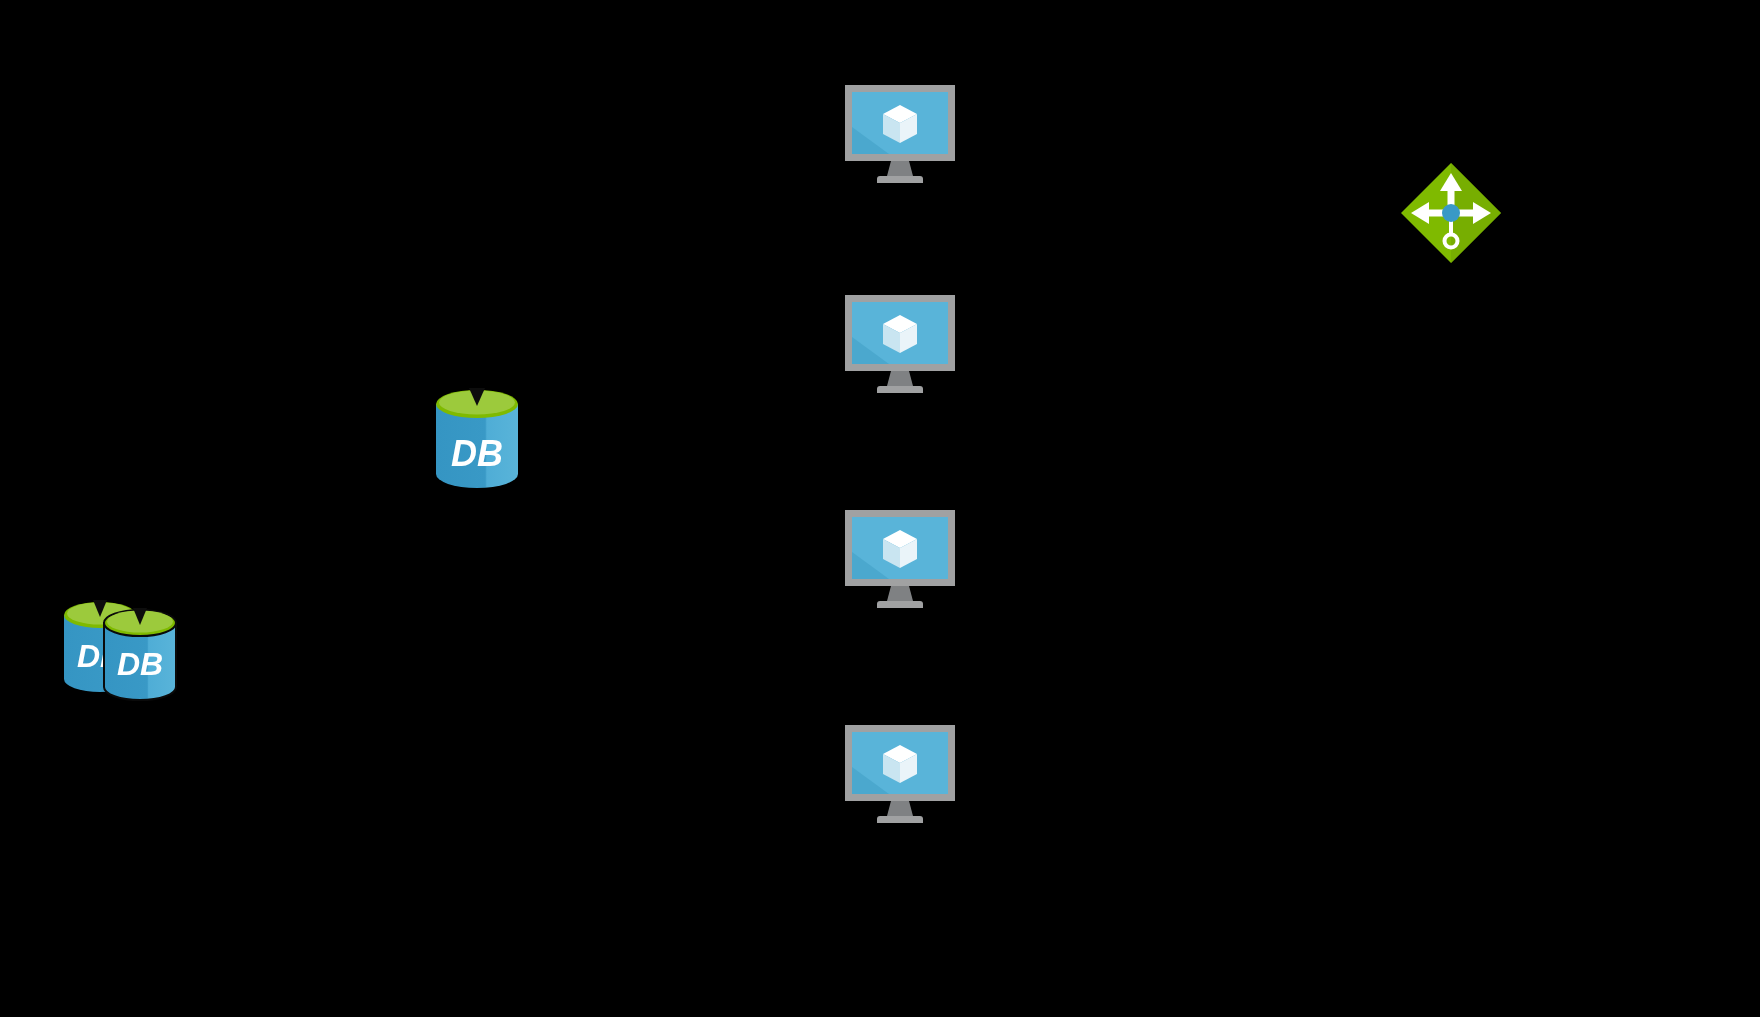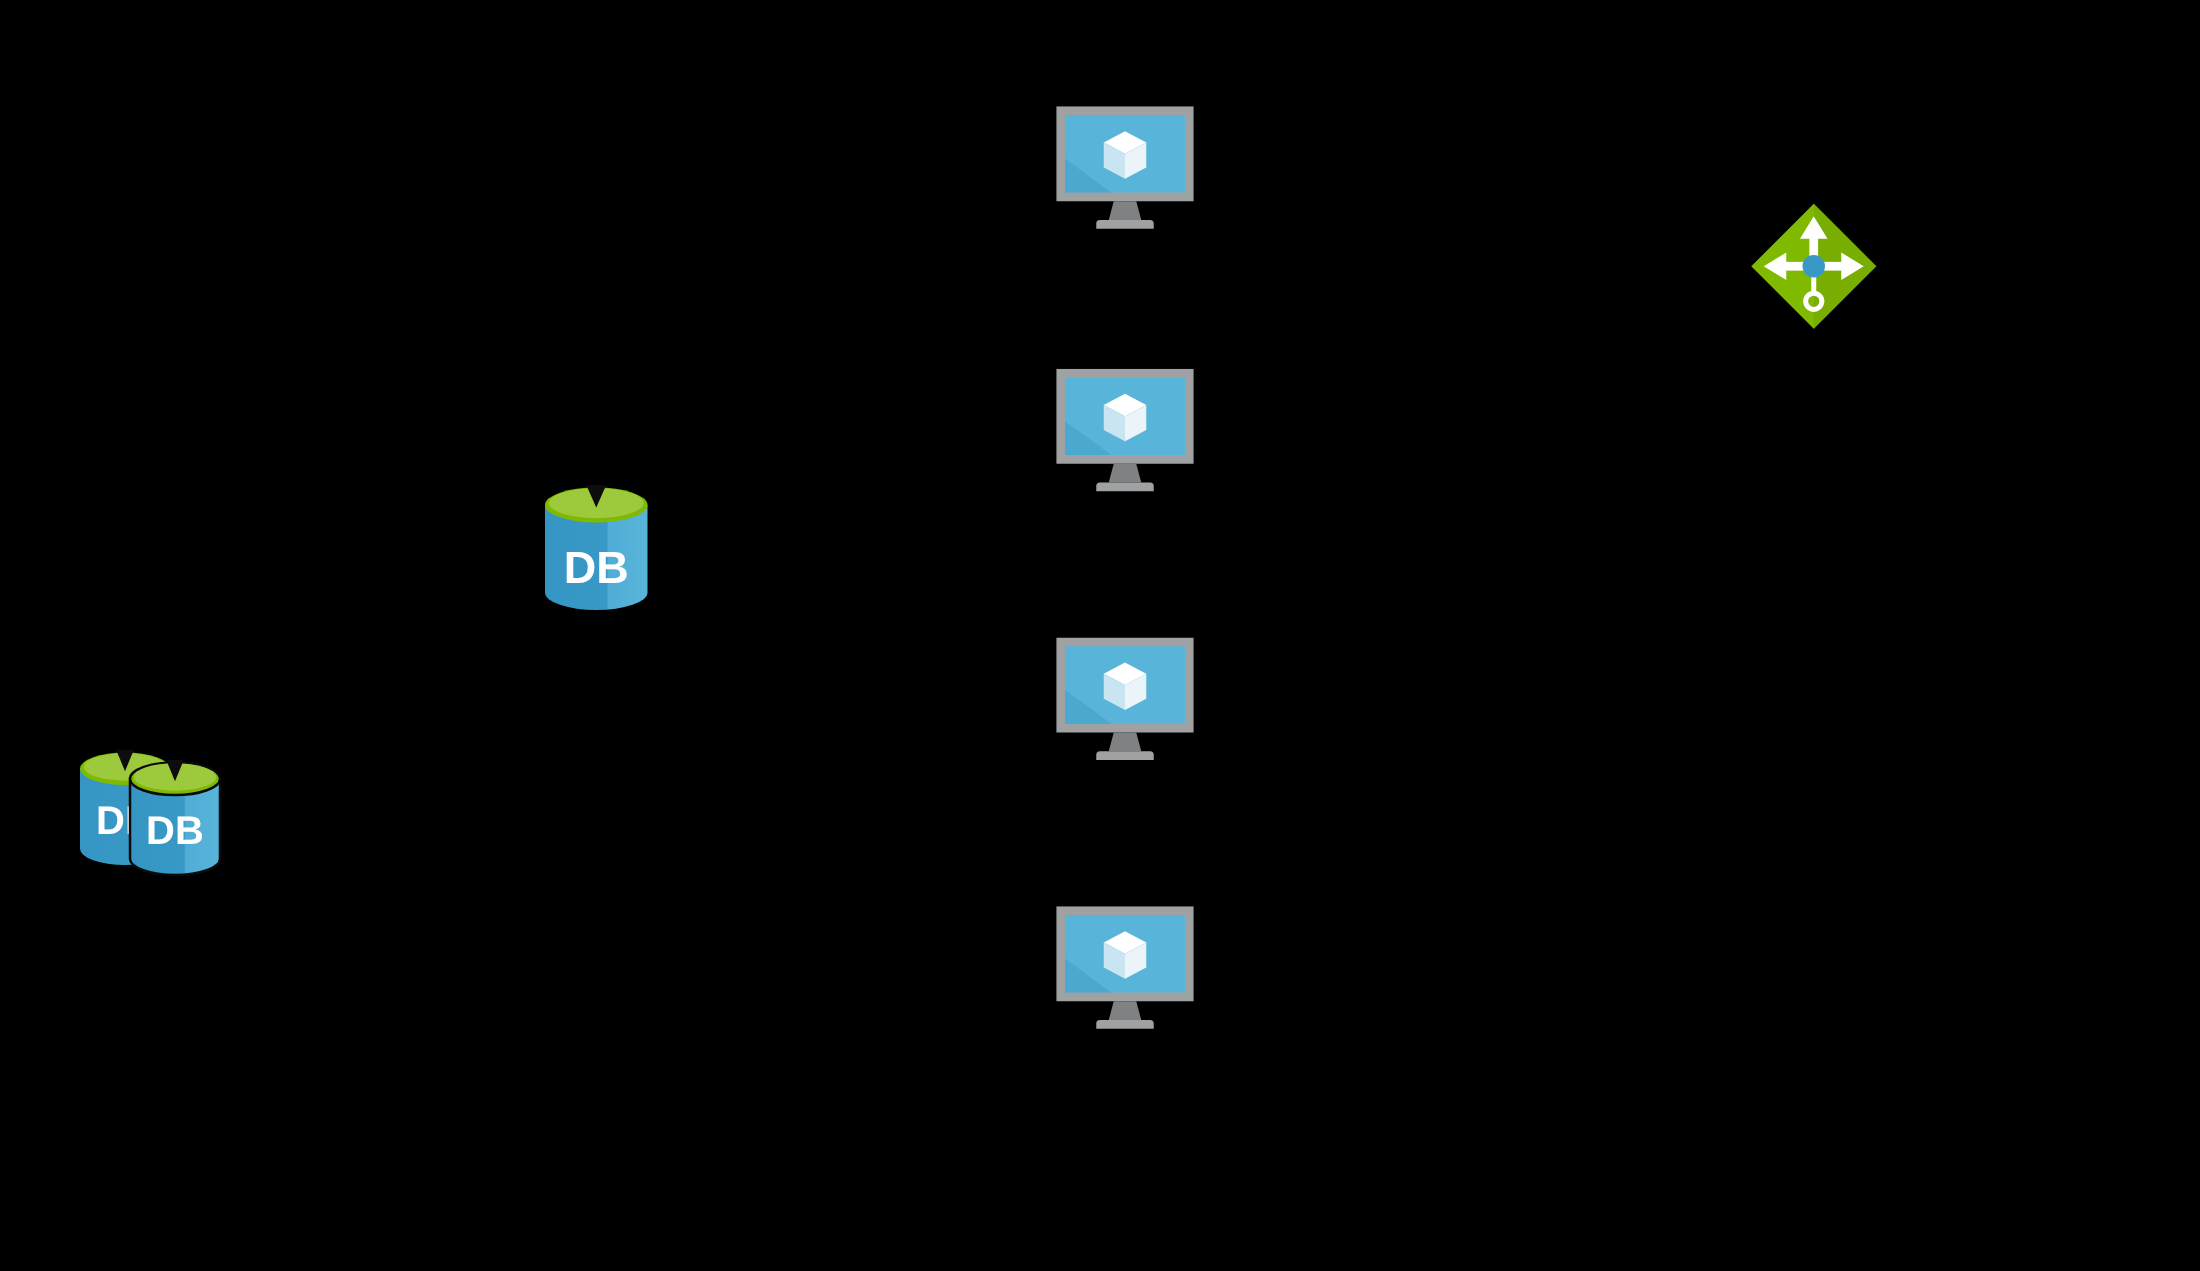--- a/index.html
+++ b/index.html
@@ -9,21 +9,21 @@
     background: #000000;
     position: relative;
     overflow: hidden;
     font-family: "Liberation Sans", sans-serif;
   }
   .canvas {
     position: absolute;
     left: 0; top: 0;
     width: 1760px; height: 1017px;
   }
-  .node { position: absolute; }
+  .node { position: absolute; font-style: italic; }
   .vm-1 { left: 845px; top: 85px;  width: 110px; height: 102px; }
   .vm-2 { left: 845px; top: 295px; width: 110px; height: 102px; }
   .vm-3 { left: 845px; top: 510px; width: 110px; height: 102px; }
   .vm-4 { left: 845px; top: 725px; width: 110px; height: 102px; }
   .lb   { left: 1399px; top: 161px; width: 104px; height: 104px; }
   .db   { left: 434px; top: 388px; width: 86px;  height: 102px; }
   .db2  { left: 60px;  top: 597px; width: 120px; height: 113px; }
   svg { display: block; }
   .db-text {
     font-family: "Liberation Sans", sans-serif;

